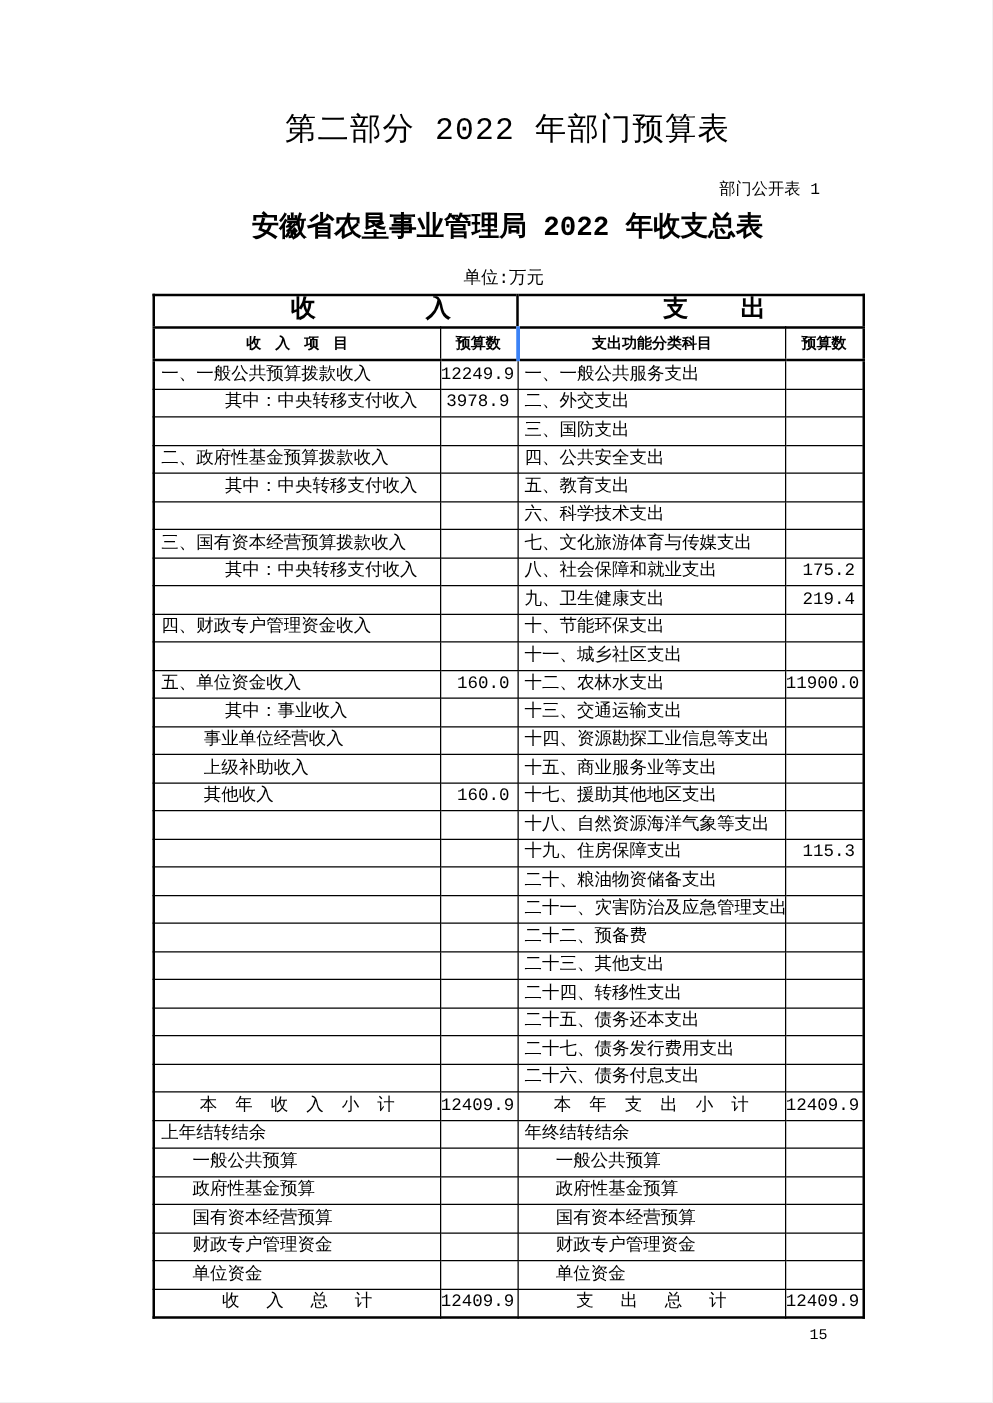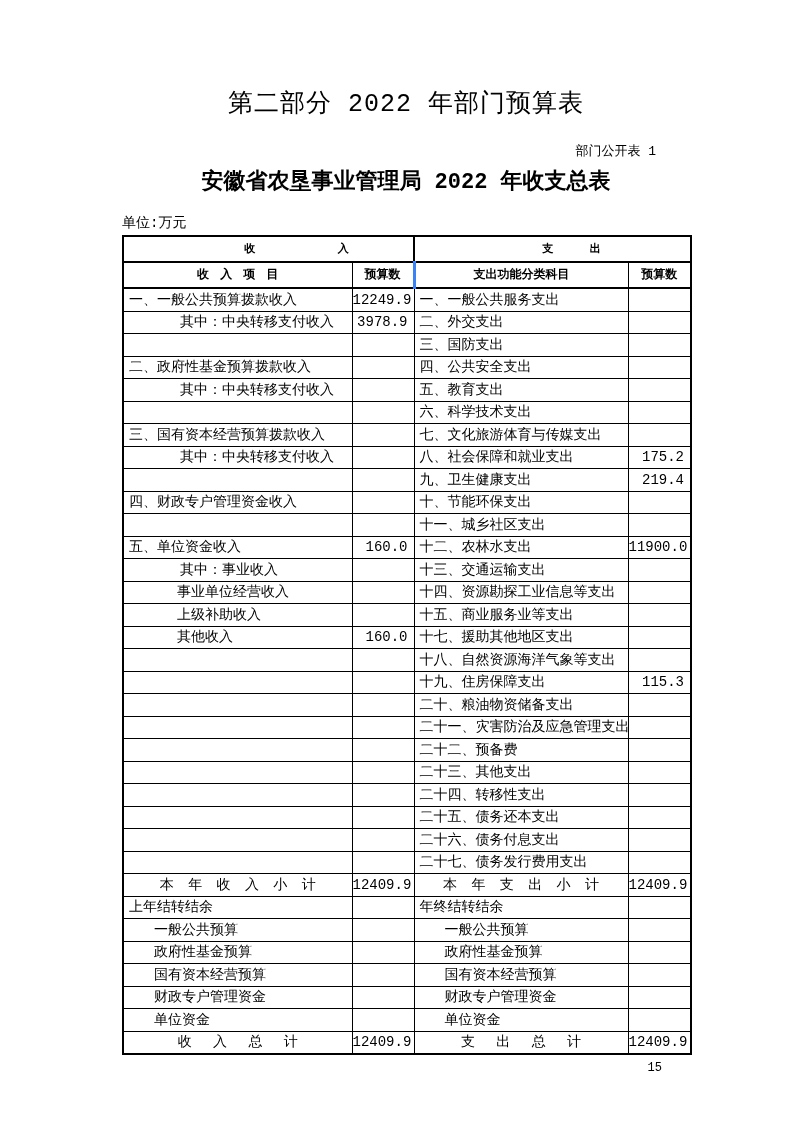--- a/index.html
+++ b/index.html
@@ -15,46 +15,46 @@
   }
   .table-label{
     margin-top:24px;text-align:right;padding-right:34px;
     font-size:13px;line-height:16px;
   }
   .table-title{
     margin-top:9px;text-align:center;
     font-size:22px;line-height:28px;font-weight:700;
   }
   .unit-note{
-    margin-top:8px;text-align:left;padding-right:6px;
+    margin-top:8px;text-align:center;padding-right:6px;
     font-size:14px;line-height:17px;
   }
   table.budget{
     margin-top:3px;border-collapse:collapse;table-layout:fixed;
     width:568px;border:2px solid #000;
   }
   table.budget th,table.budget td{
     border:1px solid #000;overflow:hidden;white-space:nowrap;
   }
   tr.ghead th{
-    font-size:11px;font-weight:700;height:22px;line-height:22px;
+    font-size:20px;font-weight:700;height:22px;line-height:22px;
     border-bottom:2px solid #000;text-align:center;
   }
   th.g-income{padding-left:57px;word-spacing:76px;}
   th.g-expense{padding-left:39px;word-spacing:30px;border-left:2px solid #000 !important;}
   tr.chead th{
     font-size:12px;font-weight:700;height:22px;line-height:22px;
     border-bottom:2px solid #000;text-align:center;
   }
   th.spsm{word-spacing:4px;}
   td{font-size:14px;height:21.5px;line-height:21px;padding:0 0 0 5px;}
   td.num{text-align:right;padding:0 6px 0 0;}
   td.mid{border-left:2px solid #000;}
   td.ind1{padding-left:56px;}
-  td.ind2{padding-left:53px;}
+  td.ind2{padding-left:39px;}
   td.inds{padding-left:30px;}
   td.cen{text-align:center;padding-left:0;}
   td.spmd{word-spacing:6px;}
   td.splg{word-spacing:13px;}
   .page-number{
     margin-top:6px;text-align:right;padding-right:28px;
     font-size:12px;line-height:15px;
   }
 </style>
 </head>
@@ -231,27 +231,27 @@
   </tr>
           <tr>
     <td></td>
     <td class="num"></td>
     <td class="mid">二十五、债务还本支出</td>
     <td class="num"></td>
   </tr>
           <tr>
     <td></td>
     <td class="num"></td>
+    <td class="mid">二十七、债务发行费用支出</td>
+    <td class="num"></td>
+  </tr>
+          <tr>
+    <td></td>
+    <td class="num"></td>
     <td class="mid">二十六、债务付息支出</td>
-    <td class="num"></td>
-  </tr>
-          <tr>
-    <td></td>
-    <td class="num"></td>
-    <td class="mid">二十七、债务发行费用支出</td>
     <td class="num"></td>
   </tr>
           <tr>
     <td class="cen spmd">本 年 收 入 小 计</td>
     <td class="num">12409.9</td>
     <td class="mid cen spmd">本 年 支 出 小 计</td>
     <td class="num">12409.9</td>
   </tr>
           <tr>
     <td>上年结转结余</td>

